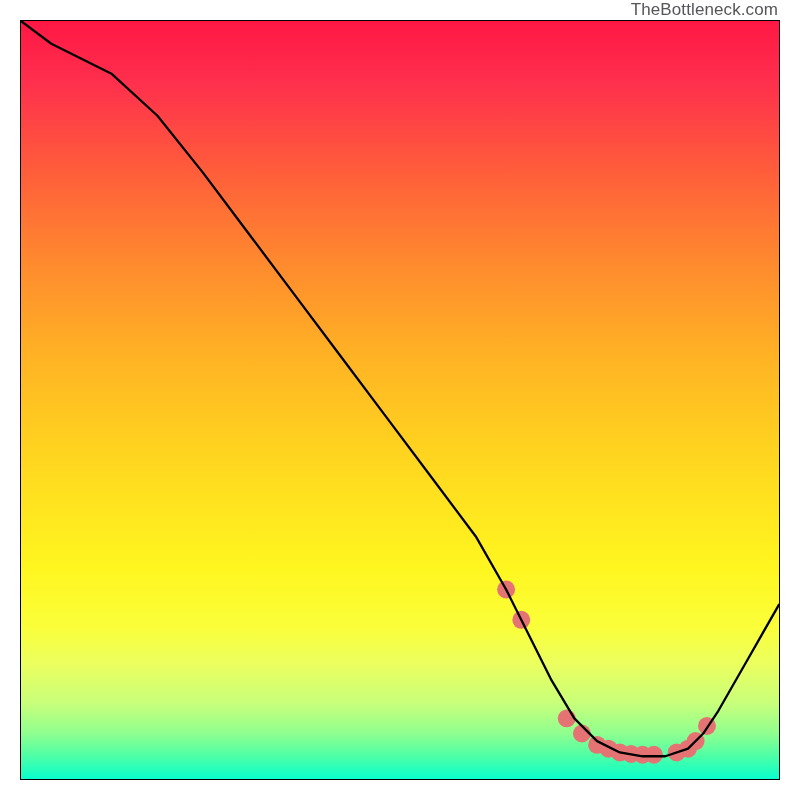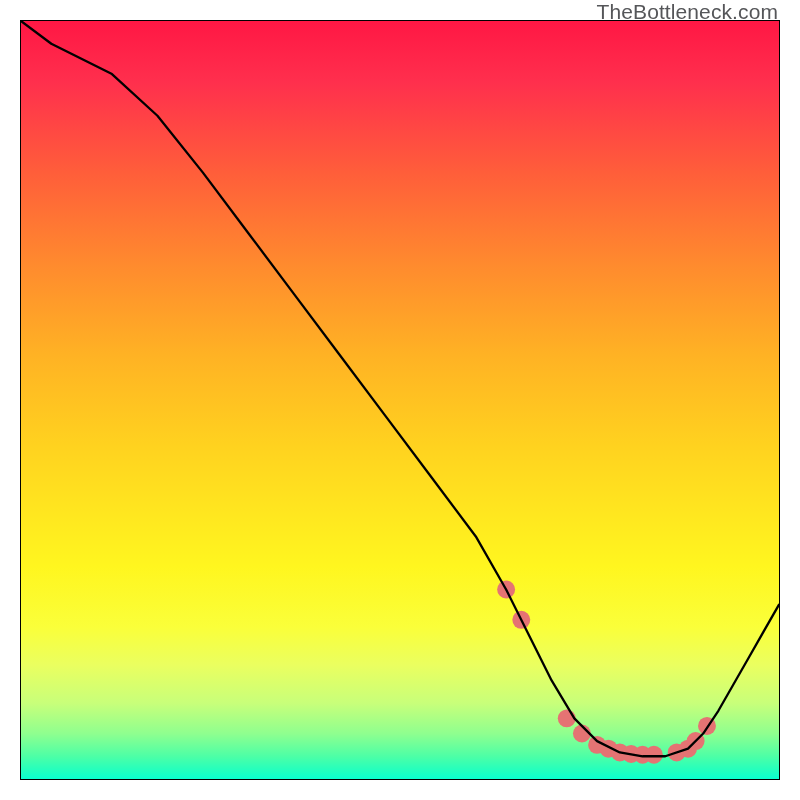--- a/index.html
+++ b/index.html
@@ -52,21 +52,21 @@
   .curve-svg {
     position: absolute;
     left: 0; top: 0;
     width: 100%;
     height: 100%;
   }
   .watermark {
     position: absolute;
     top: 0;
     right: 22px;
-    font-size: 21px;
+    font-size: 17px;
     color: #555659;
     font-weight: 500;
     letter-spacing: 0.1px;
     font-family: Arial, Helvetica, sans-serif;
   }
 </style>
 </head>
 <body>
 
 <div class="chart-wrap">

